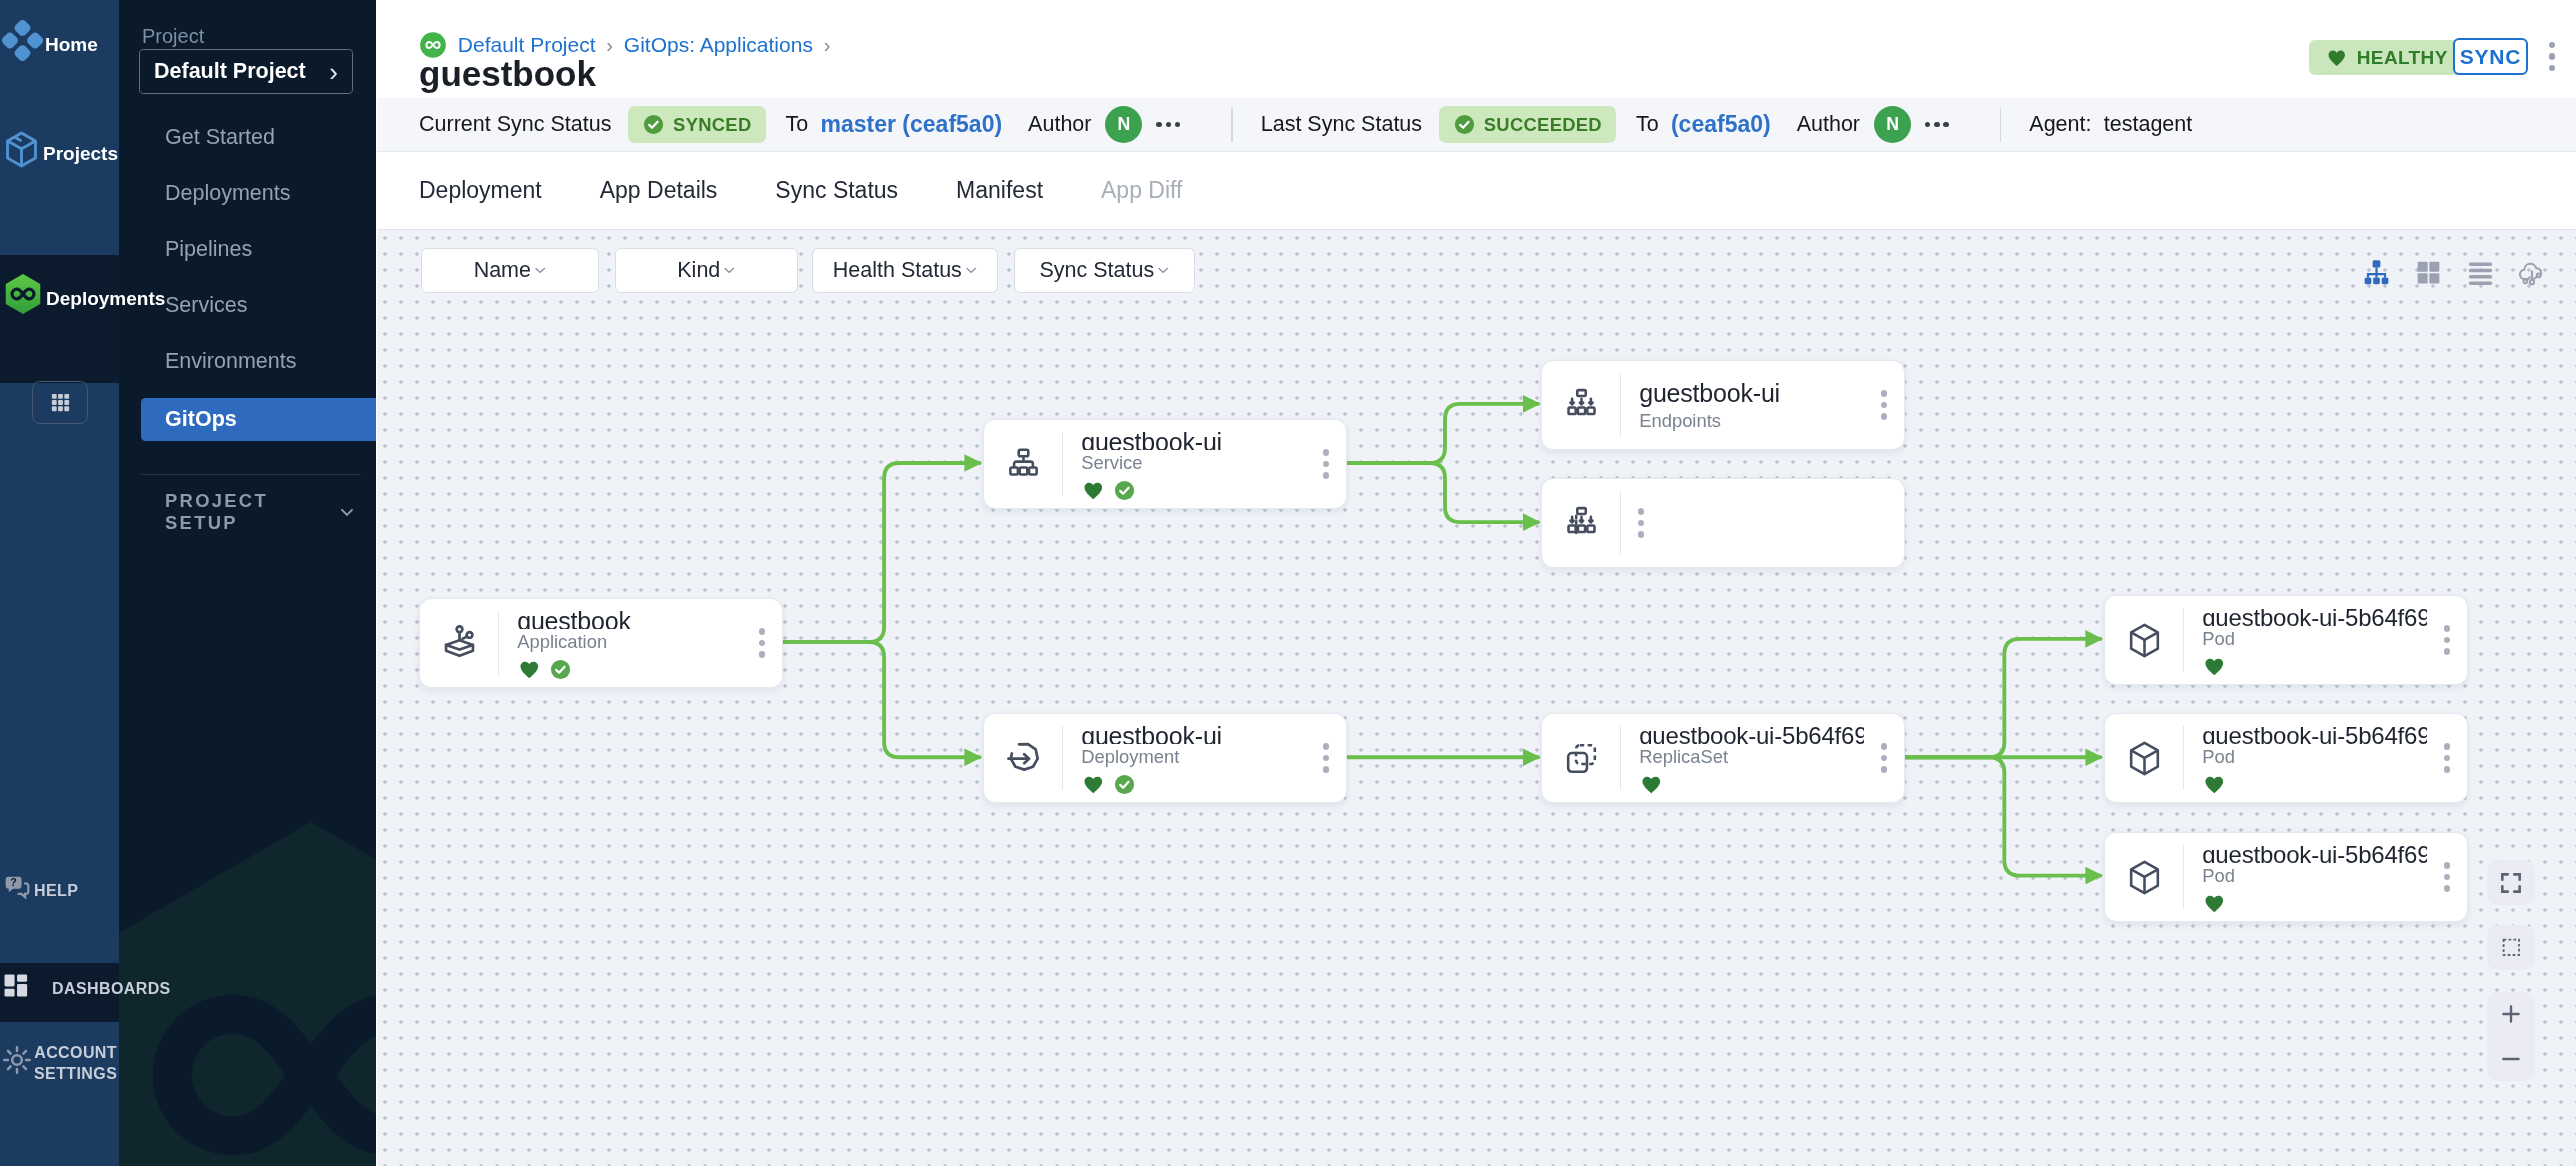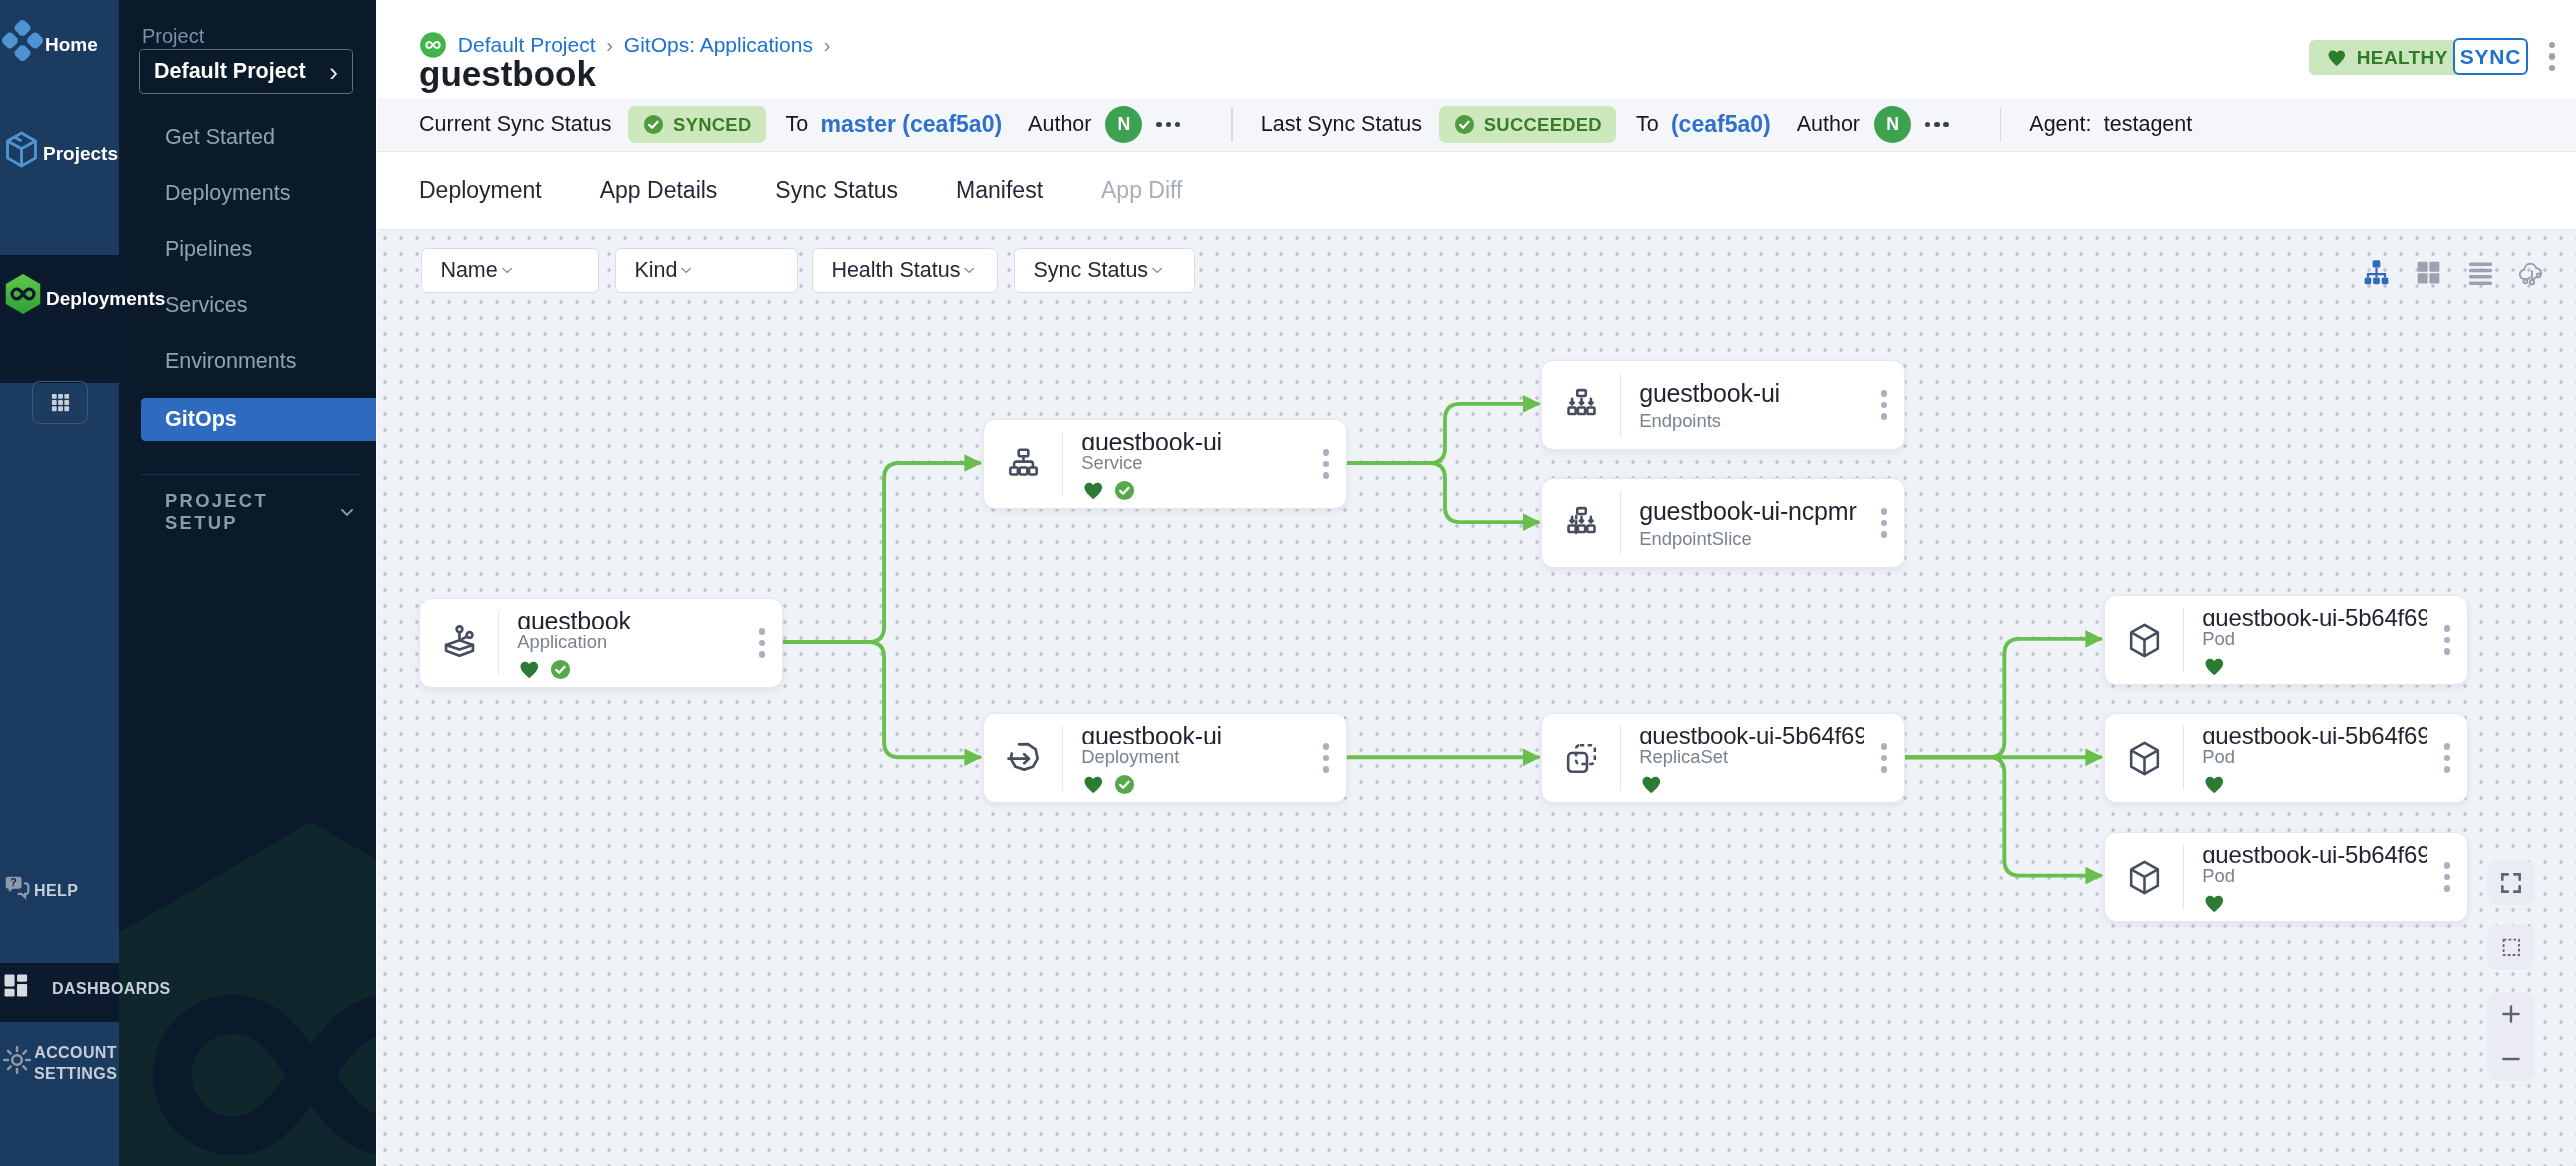--- a/index.html
+++ b/index.html
@@ -55,21 +55,21 @@
   
   .tabsbar{position:absolute;left:377px;top:152px;right:0;height:78px;background:#fff;border-bottom:0.8px solid #e0e4eb;display:flex;align-items:center;gap:58px;padding-left:42px;box-sizing:border-box;}
   .tab{font-size:23px;color:#232936;cursor:pointer;position:relative;height:100%;display:flex;align-items:center;}
   .tab.active{font-weight:bold;}
   .tab.active::after{content:"";position:absolute;left:-3.1px;right:-3.1px;bottom:0;height:4.6px;border-radius:3.1px;background:#2e6bbf;}
   .tab.disabled{color:#a7aeb8;cursor:default;}
 
   
   .canvas{position:absolute;left:377px;top:230px;width:2199px;height:937px;background-color:#eff3f8;background-image:radial-gradient(circle,rgba(148,156,174,.55) 1.5px,transparent 1.8px);background-size:16px 16px;overflow:hidden;}
   .edges{position:absolute;left:0;top:0;z-index:1;}
-  .filter{position:absolute;top:17.7px;height:45px;background:#fff;border:1.5px solid #d9dce4;border-radius:6.1px;display:flex;align-items:center;justify-content:flex-start;padding:0 15.4px 0 18.4px;box-sizing:border-box;font-size:21.5px;color:#232936;cursor:pointer;z-index:5;}
+  .filter{position:absolute;top:17.7px;height:45px;background:#fff;border:1.5px solid #d9dce4;border-radius:6.1px;display:flex;align-items:center;justify-content:center;padding:0 15.4px 0 18.4px;box-sizing:border-box;font-size:21.5px;color:#232936;cursor:pointer;z-index:5;}
   .filter .chev{color:#8a90a0;}
   .viewtoggles{position:absolute;top:26px;left:1983px;display:flex;gap:20px;align-items:center;z-index:5;}
   .vt{width:32px;height:32px;display:flex;align-items:center;justify-content:center;color:#9ba1b0;cursor:pointer;}
   .vt.active{color:#2e6bbf;}
 
   .node{position:absolute;width:362px;height:88px;background:#fff;border:0.8px solid #e5e8ef;border-radius:12.3px;box-shadow:0 2.3px 7.7px rgba(25,35,60,.07);display:flex;align-items:stretch;z-index:10;cursor:pointer;}
   .node-iconwrap{width:78px;display:flex;align-items:center;justify-content:center;color:#454d5f;flex:none;}
   .node-sep{width:0.8px;background:#e3e6ed;margin:12.3px 0;flex:none;}
   .node-body{flex:1;min-width:0;padding:7.7px 0 6.1px 18.4px;display:flex;flex-direction:column;justify-content:center;gap:2.3px;}
   .node-title{font-size:25px;color:#1f2430;white-space:nowrap;overflow:hidden;letter-spacing:-0.2px;}
@@ -482,24 +482,20 @@
         <svg width="41" height="41" viewBox="0 0 24 24" fill="none" stroke="currentColor" stroke-width="1.5" stroke-linecap="round" stroke-linejoin="round">
             <rect x="9.5" y="3" width="5" height="3.4" rx="0.8"></rect>
             <path d="M6.5 8v3.4M5.5 10.3l1 1.1 1-1.1M12 8v3.4M11 10.3l1 1.1 1-1.1M17.5 8v3.4M16.5 10.3l1 1.1 1-1.1"></path>
             <path d="M8.9 7.5v10" stroke-dasharray="1.6 1.6"></path>
             <rect x="4.4" y="13.2" width="4.2" height="3.8" rx="0.8"></rect>
             <rect x="9.9" y="13.2" width="4.2" height="3.8" rx="0.8"></rect>
             <rect x="15.4" y="13.2" width="4.2" height="3.8" rx="0.8"></rect>
           </svg>
       </div>
       <div class="node-sep"></div>
-      <div class="node-body">
-        <div class="node-title">guestbook-ui-ncpmr</div>
-        <div class="node-kind">EndpointSlice</div>
-      </div>
       <div class="node-menu">
           <i></i>
           <i></i>
           <i></i>
         </div>
     </div>
 
     <div class="node" style="left:606px;top:483px;">
       <div class="node-iconwrap">
         <svg width="43" height="43" viewBox="0 0 24 24" fill="none" stroke="currentColor" stroke-width="1.5" stroke-linecap="round" stroke-linejoin="round">

